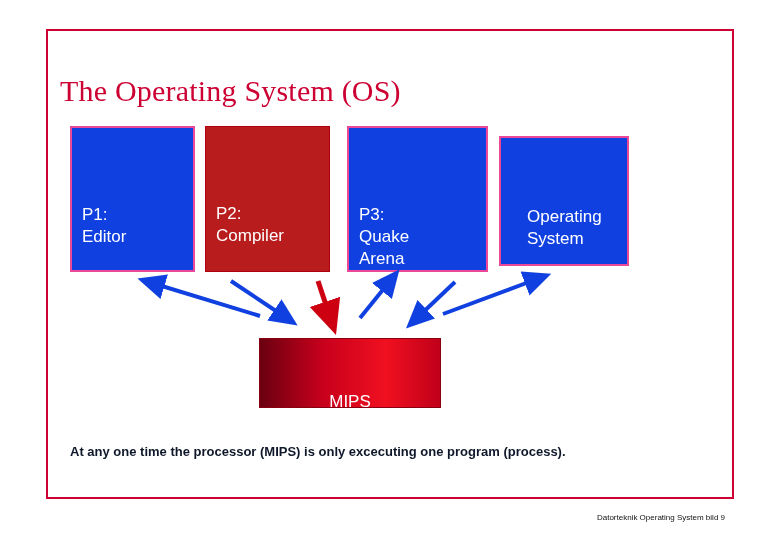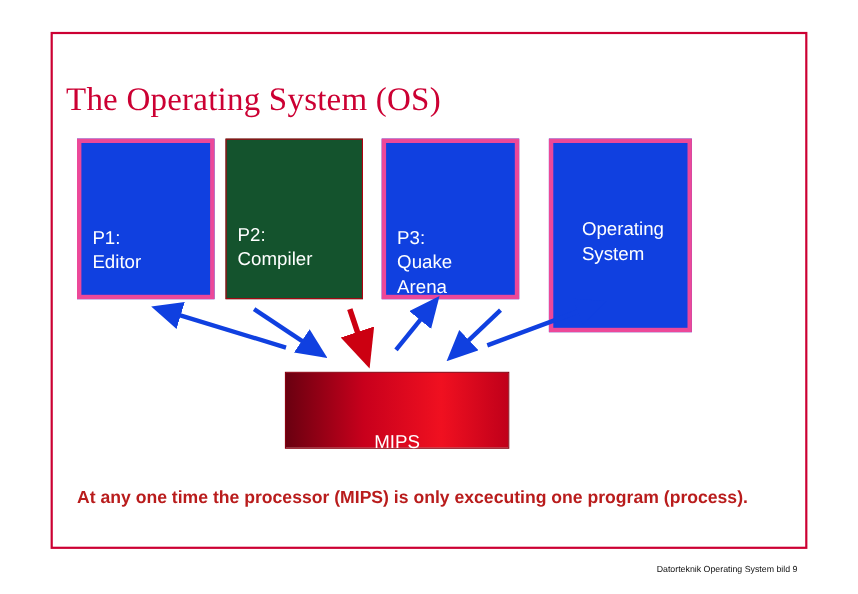--- a/index.html
+++ b/index.html
@@ -41,59 +41,59 @@
     font-size: 17px;
     line-height: 22px;
     padding: 8px 10px;
     white-space: pre-line;
   }
   .box .box-label {
     display: block;
   }
   .box-blue {
     background: #1040e0;
-    border: 4px solid #ec4899;
+    border: 2px solid #ec4899;
   }
   .box-red {
-    background: #14532d;
+    background: #b91c1c;
     border: 1px solid #b00010;
   }
   .box-p1 {
     left: 70px;
     top: 126px;
     width: 125px;
     height: 146px;
   }
   .box-p1 .box-label { padding-top: 46px; }
   .box-p2 {
     left: 205px;
     top: 126px;
     width: 125px;
     height: 146px;
   }
   .box-p2 .box-label { padding-top: 46px; }
   .box-p3 {
     left: 347px;
     top: 126px;
-    width: 125px;
+    width: 141px;
     height: 146px;
   }
   .box-p3 .box-label { padding-top: 46px; }
   .box-os {
     left: 499px;
-    top: 126px;
+    top: 136px;
     width: 130px;
-    height: 176px;
+    height: 130px;
     padding-left: 26px;
   }
   .box-os .box-label { padding-top: 38px; }
   .box-mips {
     left: 259px;
     top: 338px;
-    width: 204px;
+    width: 182px;
     height: 70px;
     background: linear-gradient(to right, #6a0010 0%, #c8001c 35%, #f01020 70%, #c0001a 100%);
     border: 1px solid #8a0010;
     text-align: center;
   }
   .box-mips .box-label {
     padding-top: 22px;
     font-size: 17px;
   }
   .arrows {
@@ -102,23 +102,23 @@
     top: 0;
     width: 780px;
     height: 540px;
     pointer-events: none;
   }
   .caption {
     position: absolute;
     left: 70px;
     top: 444px;
     width: 630px;
-    font-size: 16px;
+    font-size: 13px;
     font-weight: bold;
-    color: #b91c1c;
+    color: #0f172a;
   }
   .footer {
     position: absolute;
     left: 560px;
     top: 513px;
     width: 165px;
     text-align: right;
     font-size: 8px;
     color: #111111;
   }

